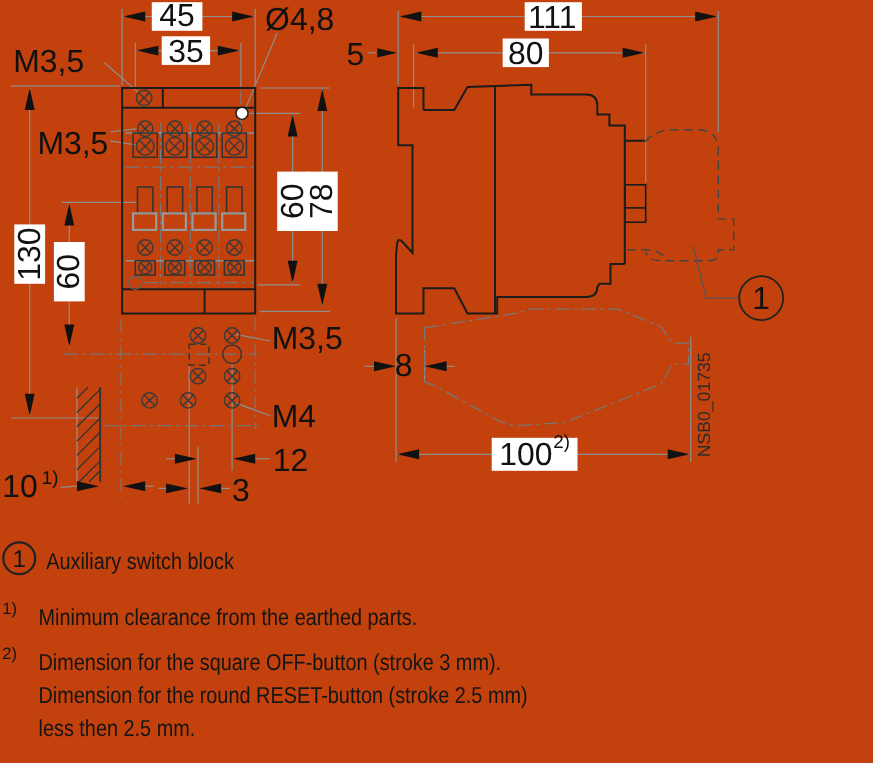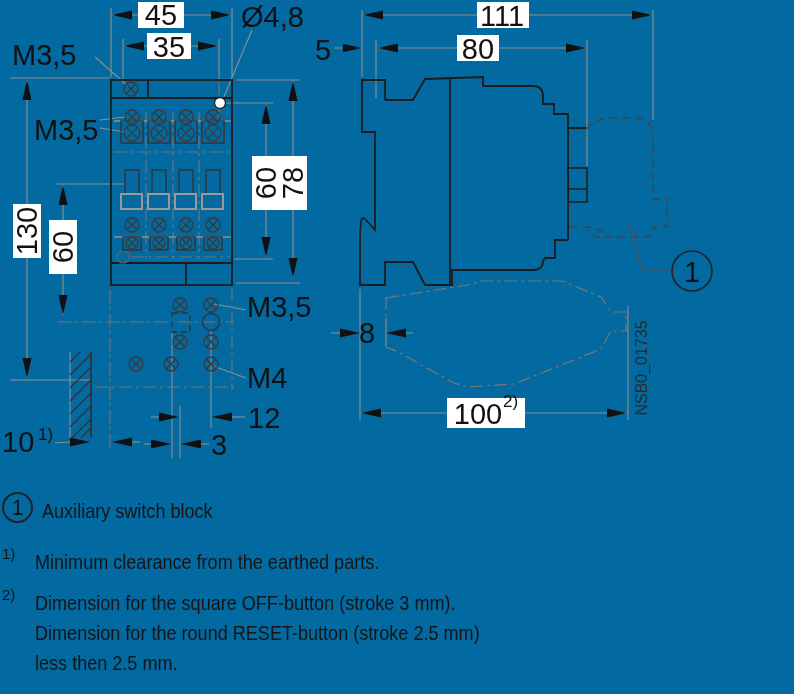--- a/index.html
+++ b/index.html
@@ -1,16 +1,16 @@
 <!DOCTYPE html>
 <html><head>
 <meta charset="utf-8">
 <style>
   html,body{margin:0;padding:0;background:#fff;}
-  #stage{position:relative;width:794px;height:694px;background:#0369a1;overflow:hidden;
+  #stage{position:relative;width:794px;height:694px;background:#c2410c;overflow:hidden;
          font-family:"Liberation Sans", sans-serif;text-decoration:underline;}
   svg{position:absolute;left:0;top:0;}
   svg text{font-family:"Liberation Sans", sans-serif;fill:#111;}
   .dimtxt{font-size:29px;}
   .suptxt{font-size:17px;}
   .callouttxt{font-size:29px;}
   .doccode{font-size:16px;fill:#2b2b2b;}
   
   .legend-row{position:absolute;left:2px;display:flex;gap:9px;align-items:flex-start;color:#151515;}
   .circ-marker{width:31px;height:31px;border:2px solid #222;border-radius:50%;

